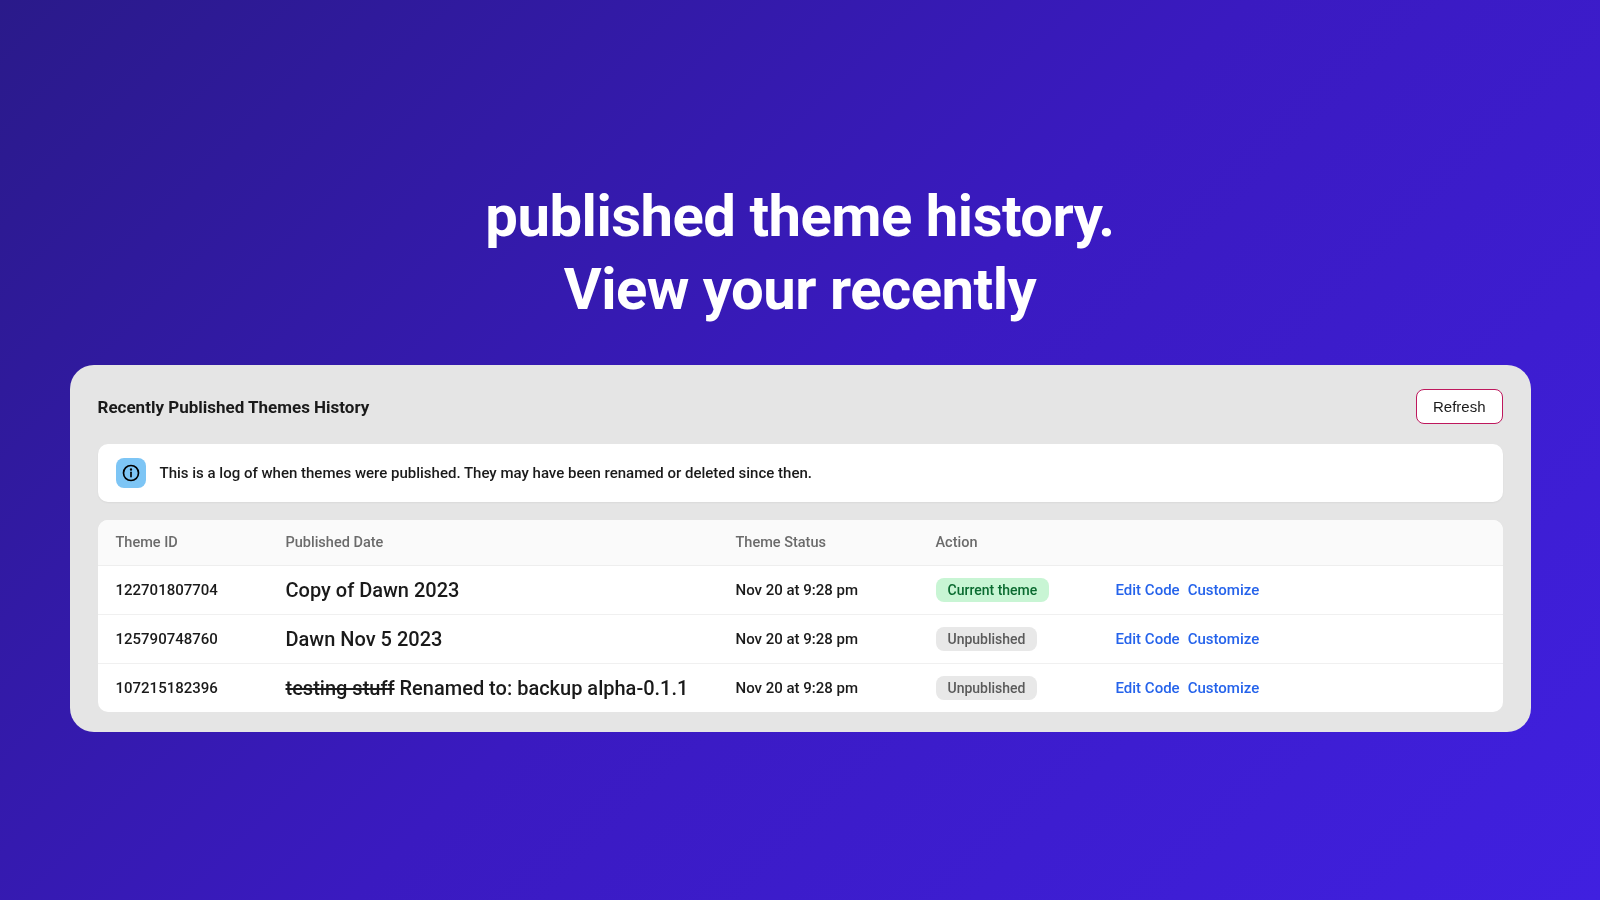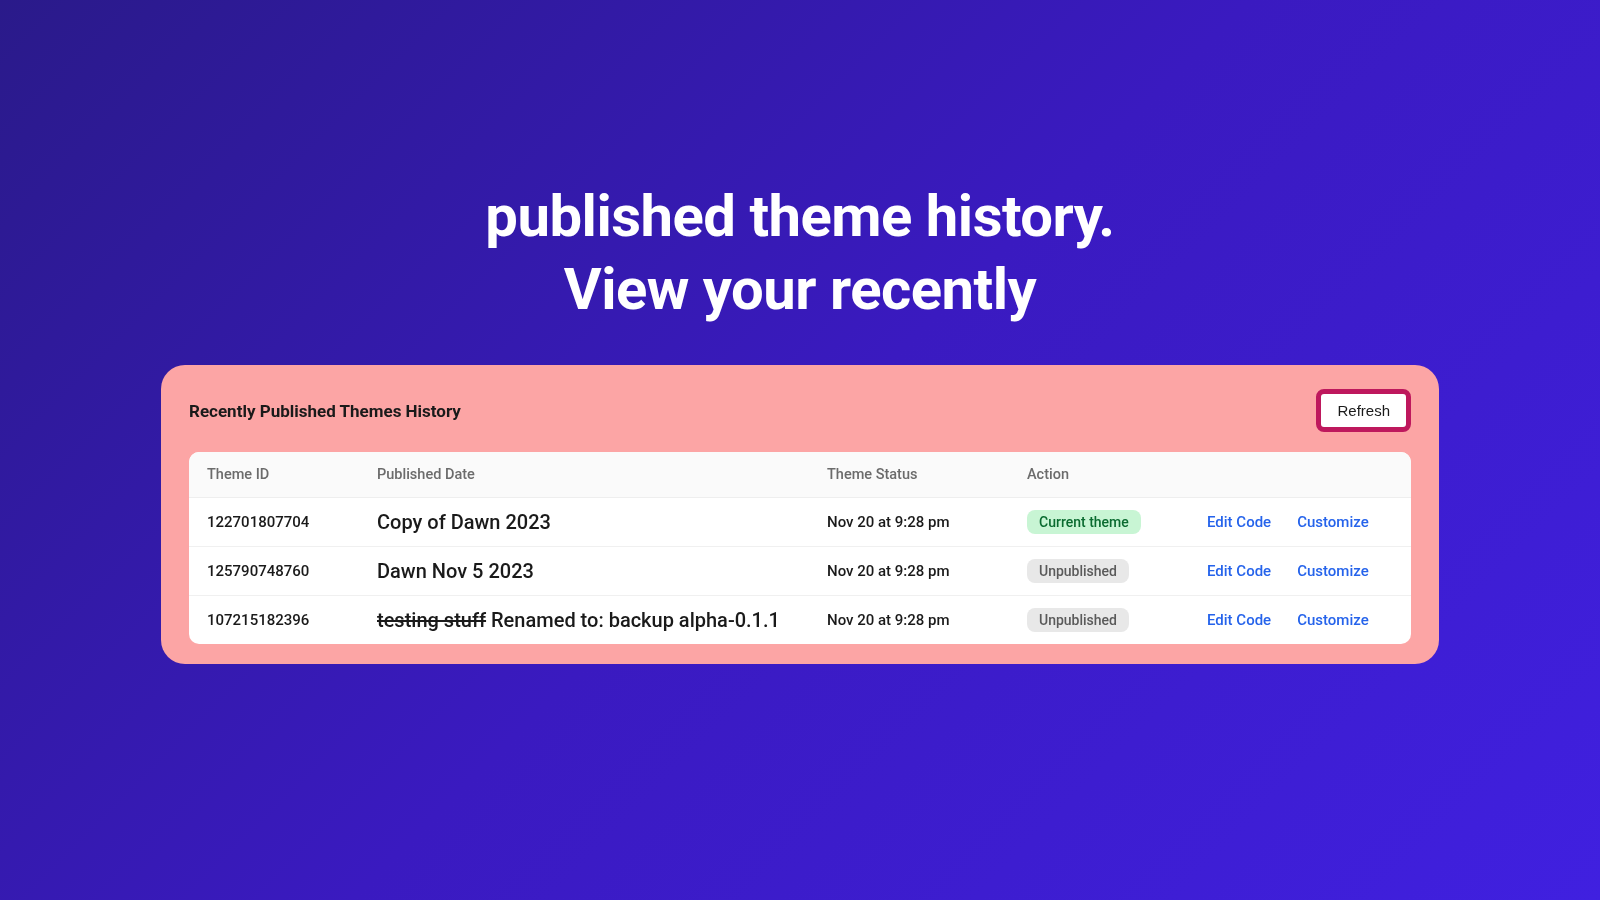--- a/index.html
+++ b/index.html
@@ -21,43 +21,43 @@
   color: #ffffff;
   font-size: 58px;
   font-weight: 700;
   text-align: center;
   line-height: 1.25;
   margin-top: 180px;
   letter-spacing: -0.5px;
 }
 
 .card {
-  background: #fca5a5;
+  background: #e5e5e5;
   border-radius: 24px;
   margin: 40px auto 12px;
-  width: 1278px;
+  width: 1461px;
   padding: 24px 28px 20px;
 }
 
 .card-header {
   display: flex;
   justify-content: space-between;
   align-items: center;
   margin-bottom: 20px;
 }
 
 .card-title {
   font-size: 17px;
   font-weight: 700;
   color: #1a1a1a;
 }
 
 .refresh-btn {
   background: #ffffff;
-  border: 5px solid #be185d;
+  border: 1px solid #be185d;
   border-radius: 8px;
   padding: 8px 16px;
   font-size: 15px;
   font-weight: 500;
   color: #1a1a1a;
   cursor: pointer;
 }
 
 .info-banner {
   background: #ffffff;
@@ -148,21 +148,21 @@
   color: #0a6b30;
 }
 
 .badge-unpublished {
   background: #e8e8e8;
   color: #5a5a5a;
 }
 
 .actions {
   display: flex;
-  gap: 26px;
+  gap: 8px;
 }
 
 .action-link {
   color: #2563eb;
   font-size: 15px;
   font-weight: 500;
   cursor: pointer;
 }
 </style>
 </head>
@@ -172,20 +172,30 @@
   <div>published theme history.</div>
   <div>View your recently</div>
 </div>
 
 <div class="card">
   <div class="card-header">
     <div class="card-title">Recently Published Themes History</div>
     <button class="refresh-btn">Refresh</button>
   </div>
 
+  <div class="info-banner">
+    <div class="info-icon-box">
+      <svg width="18" height="18" viewBox="0 0 24 24" fill="none" stroke="#000000" stroke-width="2.2">
+        <circle cx="12" cy="12" r="10"></circle>
+        <line x1="12" y1="7" x2="12" y2="7.5" stroke-width="3" stroke-linecap="round"></line>
+        <line x1="12" y1="11" x2="12" y2="17" stroke-linecap="round"></line>
+      </svg>
+    </div>
+    <div class="info-text">This is a log of when themes were published. They may have been renamed or deleted since then.</div>
+  </div>
 
   <div class="table">
     <div class="table-header">
       <div class="th">Theme ID</div>
       <div class="th">Published Date</div>
       <div class="th">Theme Status</div>
       <div class="th">Action</div>
     </div>
 
     <div class="table-row">

